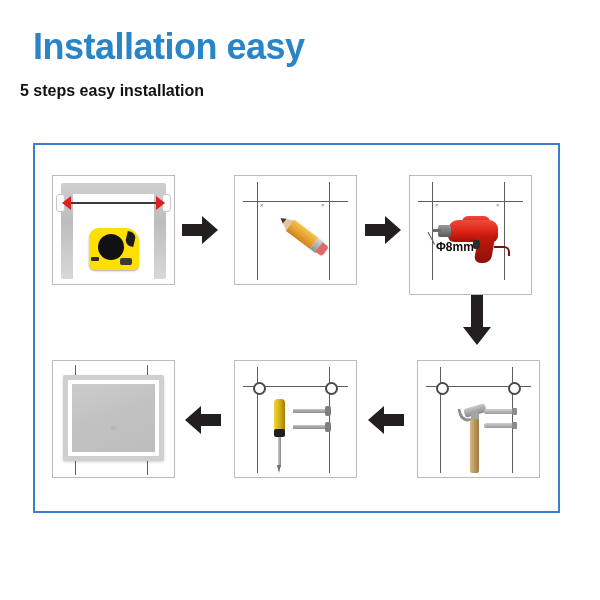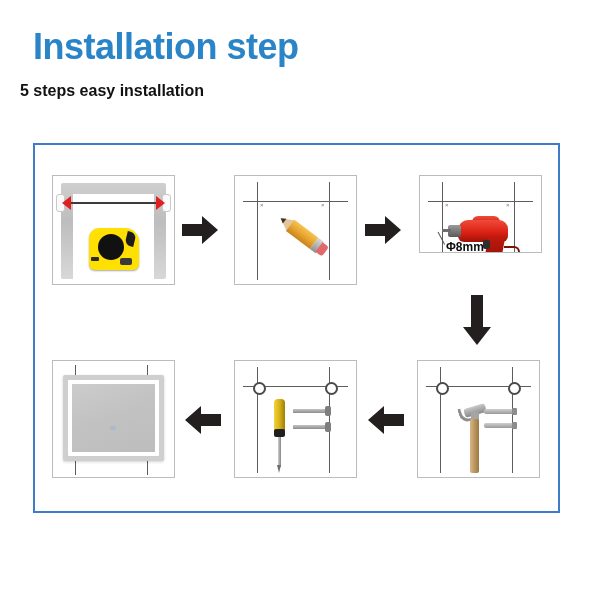--- a/index.html
+++ b/index.html
@@ -51,21 +51,21 @@
   
   .panel {
     position: absolute;
     border: 1px solid #bcbcbc;
     box-sizing: border-box;
     background: #ffffff;
     overflow: hidden;
   }
   .p1 { left: 17px;  top: 30px;  width: 123px; height: 110px; }
   .p2 { left: 199px; top: 30px;  width: 123px; height: 110px; }
-  .p3 { left: 384px; top: 30px;  width: 123px; height: 78px; }
+  .p3 { left: 374px; top: 30px;  width: 123px; height: 120px; }
   .p4 { left: 382px; top: 215px; width: 123px; height: 118px; }
   .p5 { left: 199px; top: 215px; width: 123px; height: 118px; }
   .p6 { left: 17px;  top: 215px; width: 123px; height: 118px; }
 
   
   .arrow {
     position: absolute;
     width: 40px;
     height: 34px;
   }
@@ -424,21 +424,21 @@
   }
   .stub {
     position: absolute;
     width: 1px;
     background: #5d5d5d;
   }
 </style>
 </head>
 <body>
 
-<div class="title">Installation step</div>
+<div class="title">Installation easy</div>
 <div class="subtitle">5 steps easy installation</div>
 
 <div class="diagram-frame">
 
   <div class="panel p1">
     <div class="wall-frame">
       <div class="wall-inner"></div>
     </div>
     <div class="clip left"></div>
     <div class="clip right"></div>

